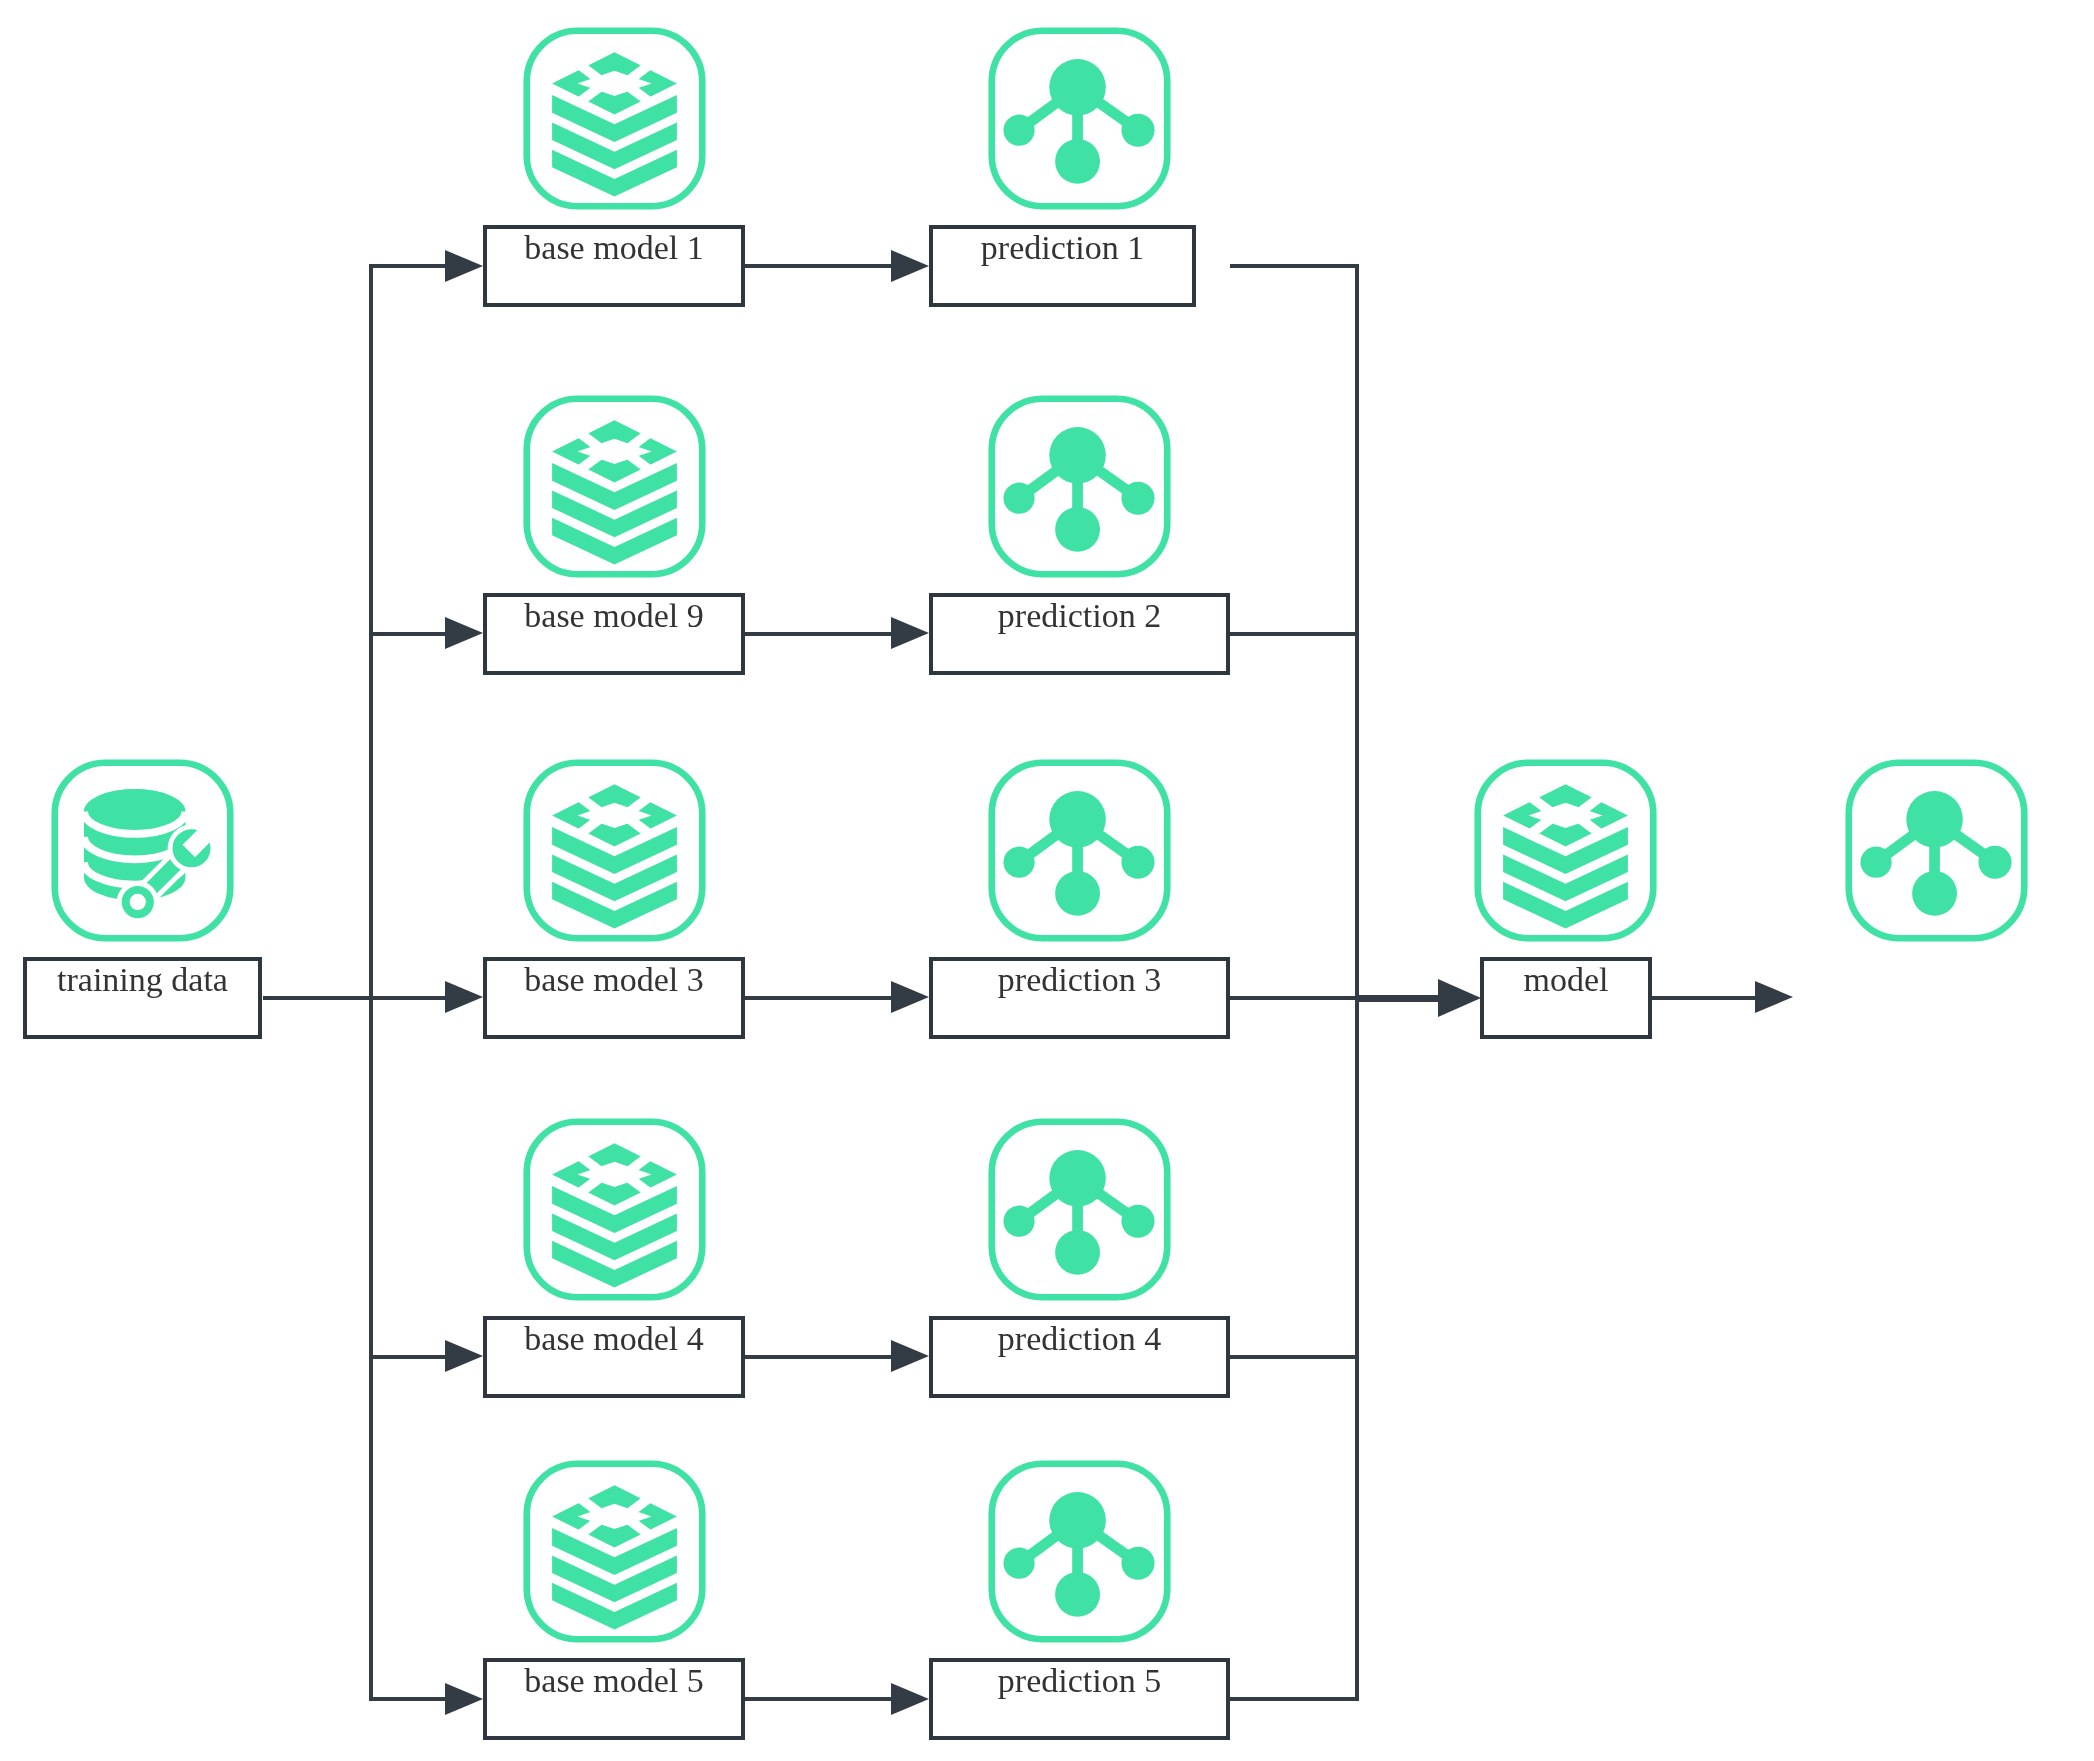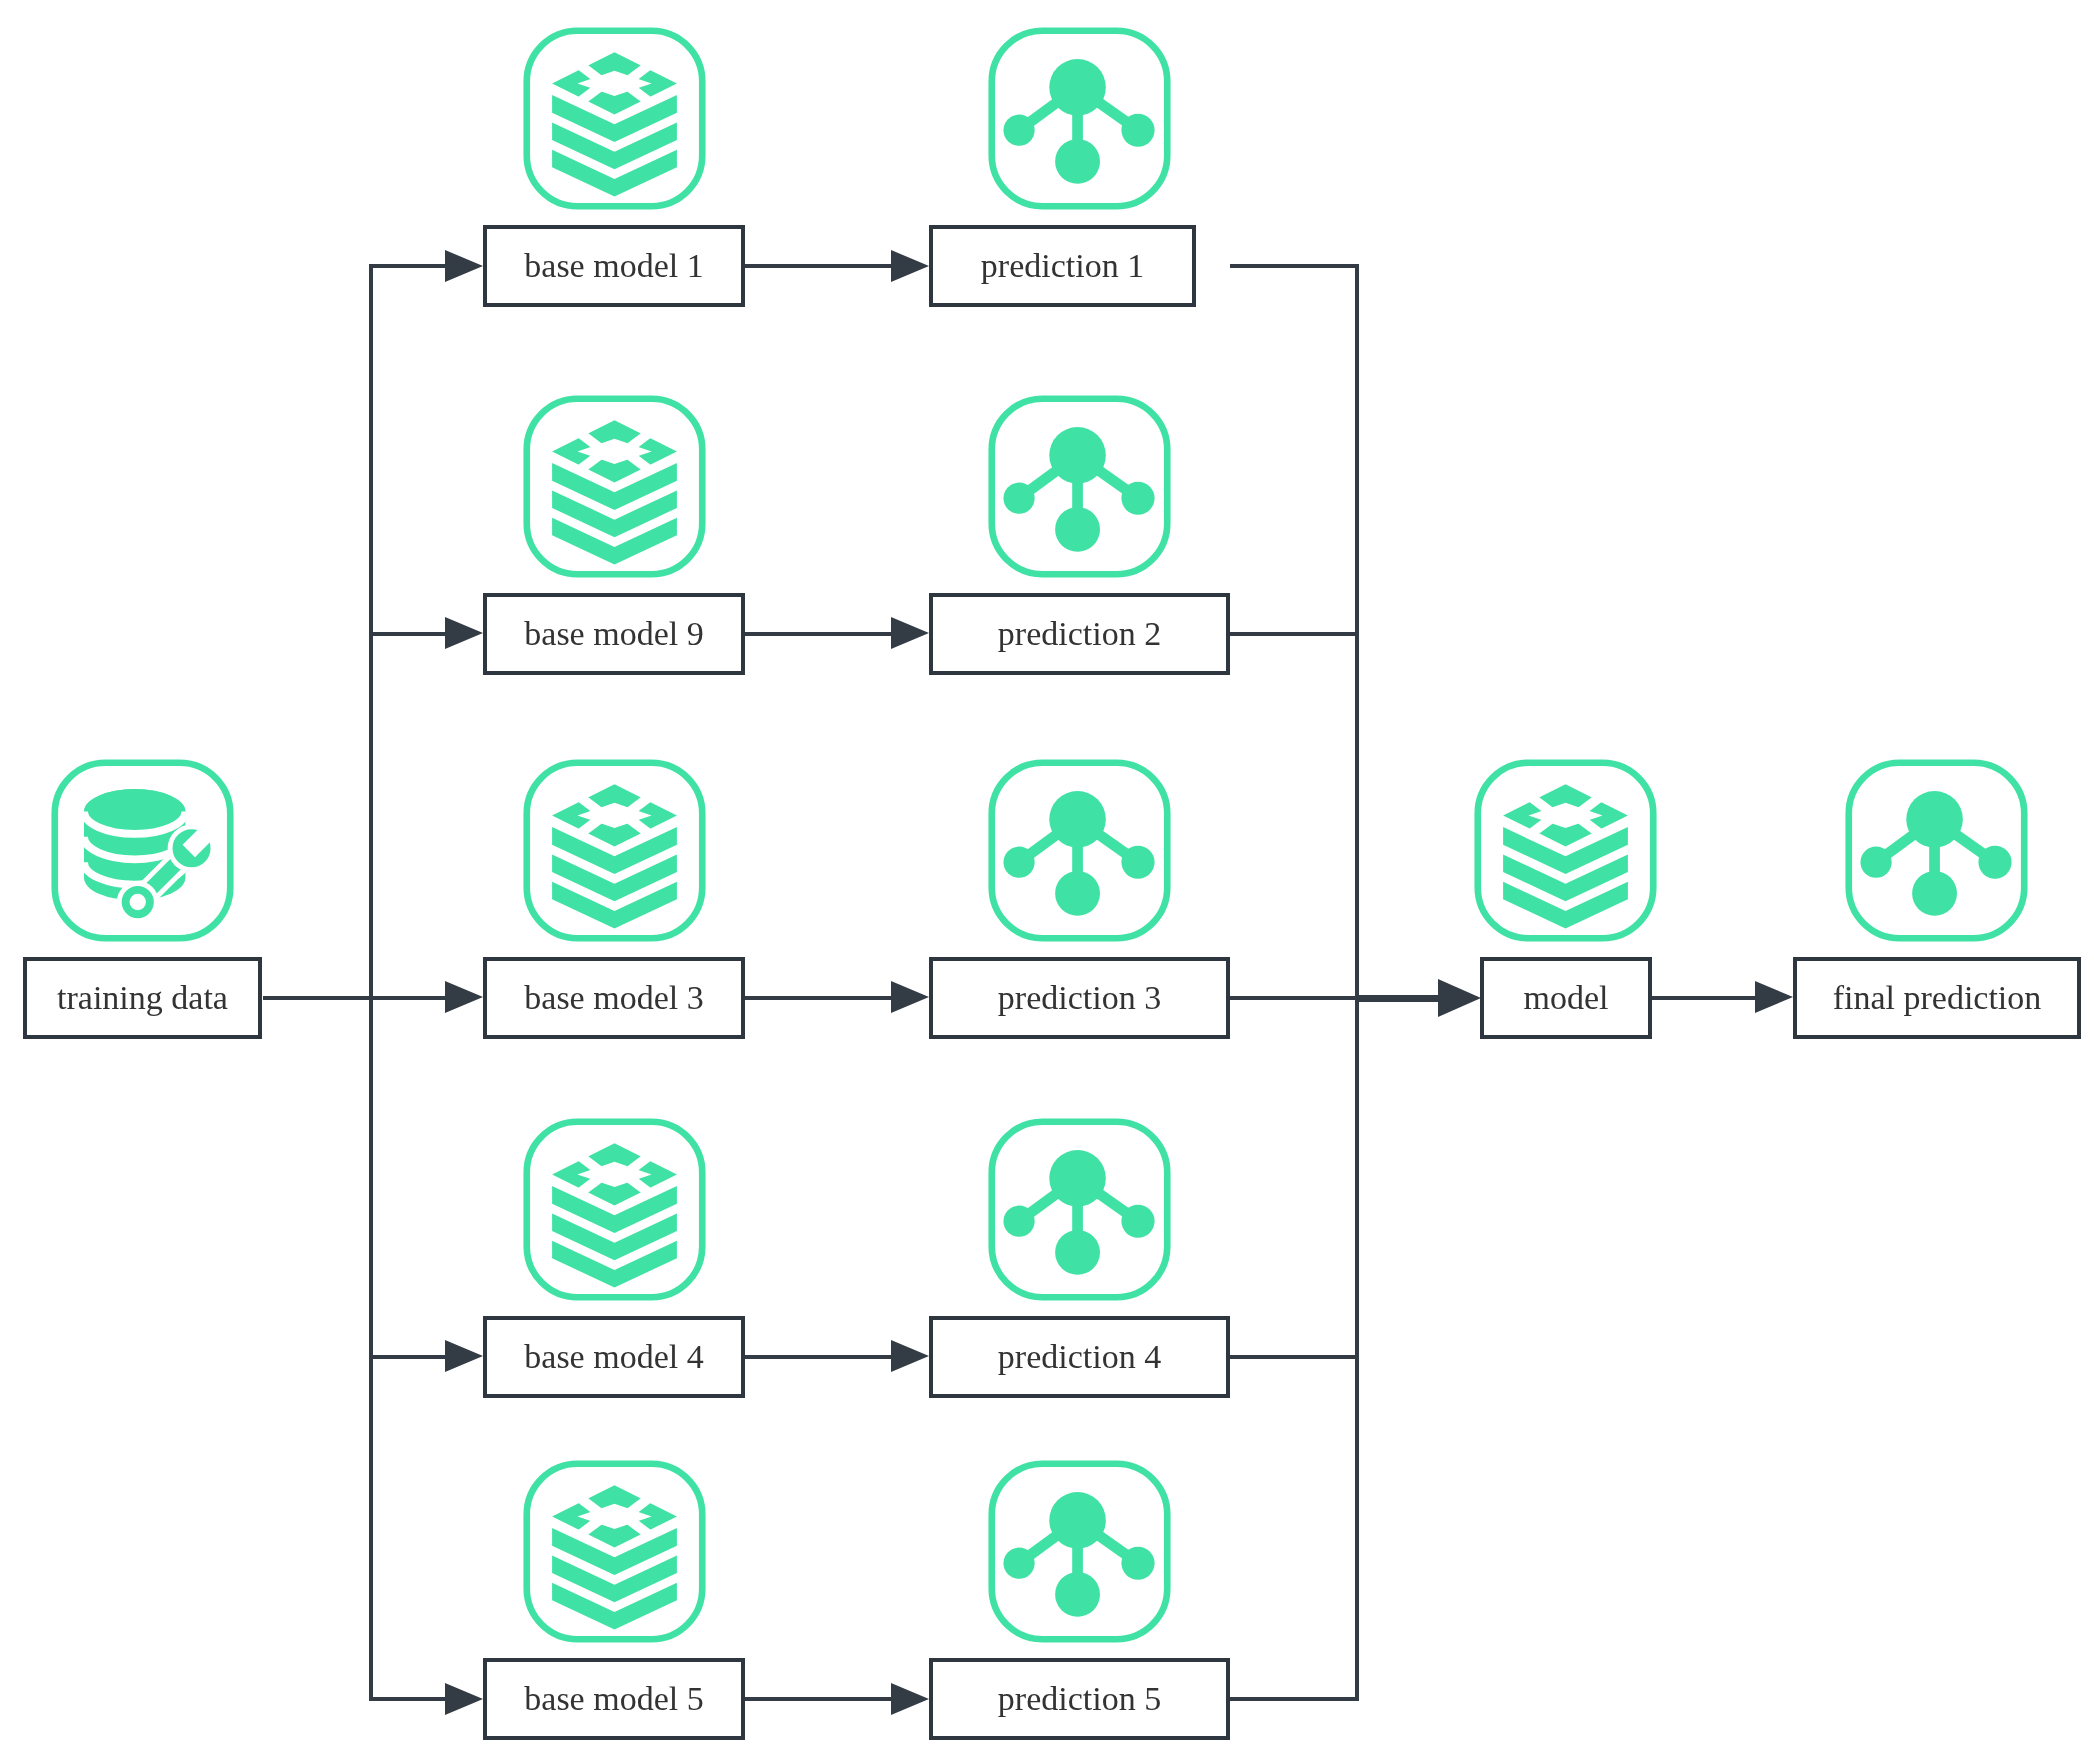--- a/index.html
+++ b/index.html
@@ -17,21 +17,21 @@
     background:var(--background);
     font-family:"Liberation Serif","DejaVu Serif",serif;
     overflow:hidden;
   }
   .node{
     position:absolute;
     box-sizing:border-box;
     height:82px;
     border:4.6px solid var(--node-border);
     background:var(--node-fill);
-    display:flex;align-items:center;justify-content:center;
+    display:flex;align-items:flex-start;justify-content:center;
     font-size:34px;color:var(--label-text);
     white-space:nowrap;
   }
   .icon{position:absolute;width:195px;height:195px;color:var(--accent);}
   .hline{position:absolute;height:3.7px;background:var(--connector);}
   .hline.thick{height:6.5px;}
   .vline{position:absolute;width:3.7px;background:var(--connector);}
   .arrow{
     position:absolute;width:0;height:0;
     border-top:16.7px solid transparent;
@@ -219,18 +219,15 @@
   <div class="node" style="left:929px;top:1316px;width:301px">
     <span>prediction 4</span>
   </div>
   <div class="node" style="left:929px;top:1658px;width:301px">
     <span>prediction 5</span>
   </div>
 
   <div class="node" style="left:1480px;top:957px;width:172px">
     <span>model</span>
   </div>
-  <div class="node" style="left:1793px;top:957px;width:288px">
-    <span>final prediction</span>
-  </div>
 
 </div>
 
 
 </body></html>

